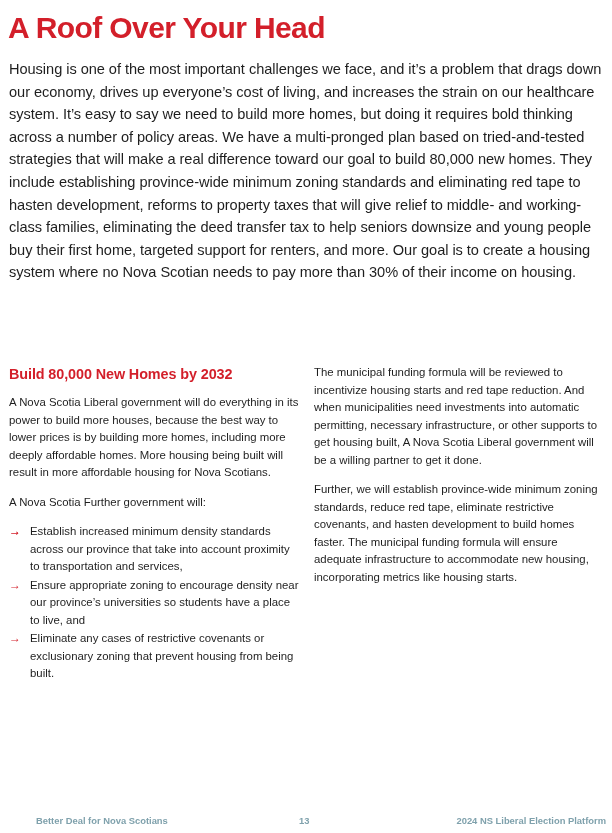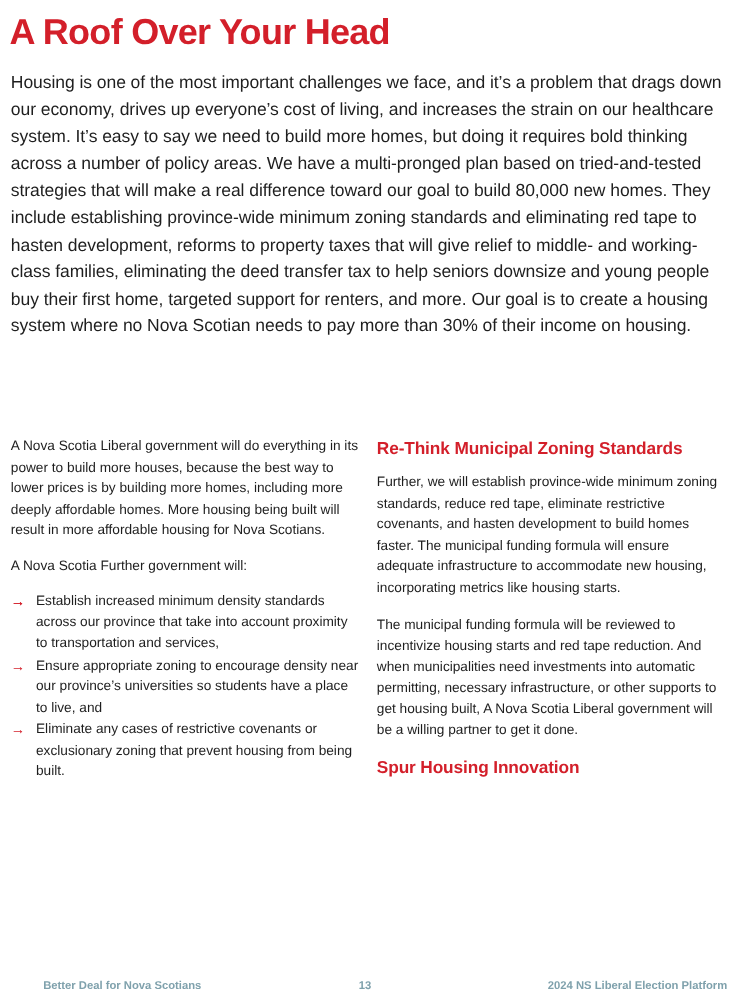--- a/index.html
+++ b/index.html
@@ -43,20 +43,21 @@
   .footer .f-center { position: absolute; left: 291px; top: 0; }
   .footer .f-right { position: absolute; right: 0; top: 0; }
 </style>
 </head>
 <body>
 
 <h1 class="page-title">A Roof Over Your Head</h1>
 <p class="intro">Housing is one of the most important challenges we face, and it’s a problem that drags down our economy, drives up everyone’s cost of living, and increases the strain on our healthcare system. It’s easy to say we need to build more homes, but doing it requires bold thinking across a number of policy areas. We have a multi-pronged plan based on tried-and-tested strategies that will make a real difference toward our goal to build 80,000 new homes. They include establishing province-wide minimum zoning standards and eliminating red tape to hasten development, reforms to property taxes that will give relief to middle- and working-class families, eliminating the deed transfer tax to help seniors downsize and young people buy their first home, targeted support for renters, and more. Our goal is to create a housing system where no Nova Scotian needs to pay more than 30% of their income on housing.</p>
 
 <div class="col col-left">
+  <h2 class="section-heading">Build 80,000 New Homes by 2032</h2>
   <p class="para">A Nova Scotia Liberal government will do everything in its power to build more houses, because the best way to lower prices is by building more homes, including more deeply affordable homes. More housing being built will result in more affordable housing for Nova Scotians.</p>
   <p class="para">A Nova Scotia Further government will:</p>
   <ul class="bullets">
     <li>
       <span class="arrow">→</span>
     </li>
     <li>
       <span class="arrow">→</span>
       <span>Establish increased minimum density standards across our province that take into account proximity to transportation and services,</span>
     </li>
@@ -65,23 +66,21 @@
       <span>Ensure appropriate zoning to encourage density near our province’s universities so students have a place to live, and</span>
     </li>
     <li>
       <span class="arrow">→</span>
       <span>Eliminate any cases of restrictive covenants or exclusionary zoning that prevent housing from being built.</span>
     </li>
   </ul>
 </div>
 
 <div class="col col-right">
-  <h2 class="section-heading">Re-Think Municipal Zoning Standards</h2>
+  <p class="para">The municipal funding formula will be reviewed to incentivize housing starts and red tape reduction. And when municipalities need investments into automatic permitting, necessary infrastructure, or other supports to get housing built, A Nova Scotia Liberal government will be a willing partner to get it done.</p>
   <p class="para" style="margin-bottom:14px;">Further, we will establish province-wide minimum zoning standards, reduce red tape, eliminate restrictive covenants, and hasten development to build homes faster. The municipal funding formula will ensure adequate infrastructure to accommodate new housing, incorporating metrics like housing starts.</p>
-  <p class="para">The municipal funding formula will be reviewed to incentivize housing starts and red tape reduction. And when municipalities need investments into automatic permitting, necessary infrastructure, or other supports to get housing built, A Nova Scotia Liberal government will be a willing partner to get it done.</p>
-  <h2 class="section-heading">Spur Housing Innovation</h2>
 </div>
 
 <div class="footer">
   <span class="f-left">Better Deal for Nova Scotians</span>
   <span class="f-center">13</span>
   <span class="f-right">2024 NS Liberal Election Platform</span>
 </div>
 
 </body></html>

